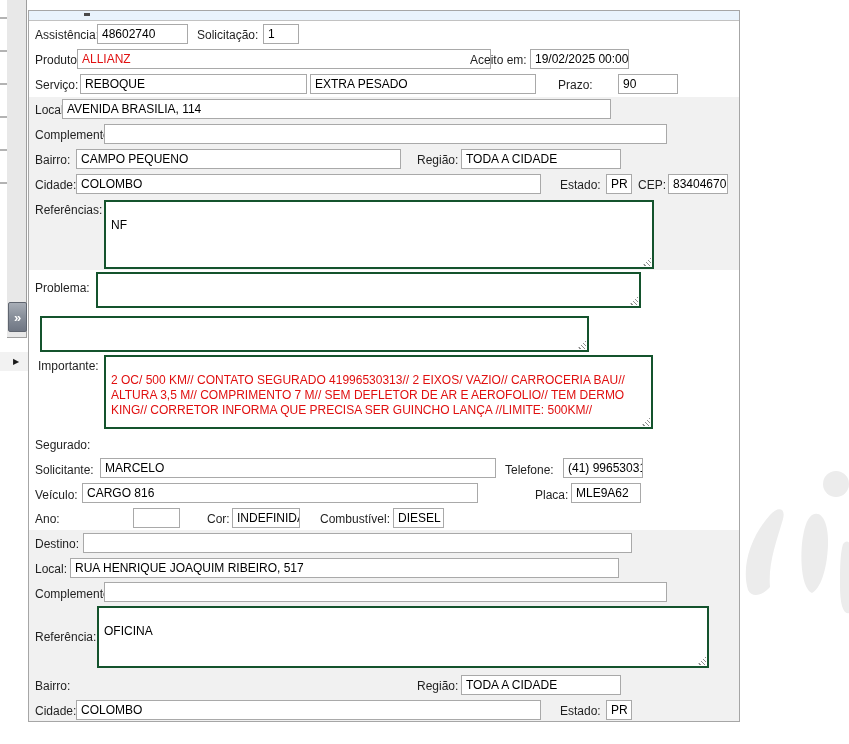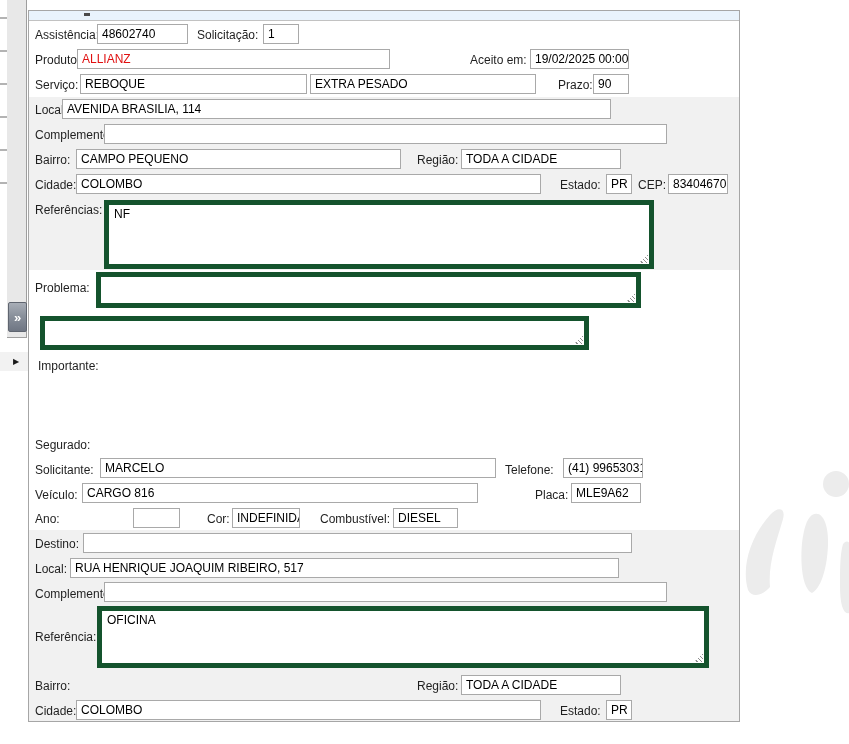--- a/index.html
+++ b/index.html
@@ -25,22 +25,22 @@
     background:#e9f3fc;border-bottom:1px solid #c2c2c2;box-sizing:content-box;}
   #titlebar-artifact{position:absolute;left:84px;top:13px;width:6px;height:3px;background:#4a4a4a;}
   .section-band{position:absolute;left:29px;width:710px;background:#f1f1f1;}
   #band-origin{top:97px;height:173px;}
   #band-destination{top:530px;height:191px;}
 
   
   .lbl{position:absolute;height:16px;line-height:16px;color:#1f1f1f;white-space:nowrap;}
   .inp{position:absolute;height:20px;box-sizing:border-box;background:#ffffff;border:1px solid #a9a9a9;
     padding:0 4px;line-height:18px;white-space:nowrap;overflow:hidden;color:#000;}
-  .ta{position:absolute;box-sizing:border-box;background:#ffffff;border:5px solid #14532d;
-    padding:2px 5px;line-height:15px;color:#000;overflow:hidden;}
+  .ta{position:absolute;box-sizing:border-box;background:#ffffff;border:2px solid #14532d;
+    padding:16px 5px;line-height:15px;color:#000;overflow:hidden;}
   .ta::after{content:"";position:absolute;right:1px;bottom:1px;width:9px;height:9px;
     background:repeating-linear-gradient(45deg,transparent 0 2px,#8f8f8f 2px 3px);
     clip-path:polygon(100% 0,100% 100%,0 100%);}
   .red{color:var(--alert-red,#e01010);}
 
   
   #watermark{position:absolute;left:740px;top:440px;width:109px;height:230px;pointer-events:none;}
 </style>
 </head>
 <body>
@@ -66,29 +66,29 @@
   <div id="titlebar-artifact"></div>
   <div class="section-band" id="band-origin"></div>
   <div class="section-band" id="band-destination"></div>
 
   <div class="lbl" style="left:35px;top:27px">Assistência:</div>
   <div class="inp" style="left:97px;top:24px;width:91px">48602740</div>
   <div class="lbl" style="left:197px;top:27px">Solicitação:</div>
   <div class="inp" style="left:263px;top:24px;width:36px">1</div>
 
   <div class="lbl" style="left:35px;top:52px">Produto:</div>
-  <div class="inp red" style="left:77px;top:49px;width:313px">ALLIANZ</div>
+  <div class="inp red" style="left:77px;top:49px;width:414px">ALLIANZ</div>
   <div class="lbl" style="left:470px;top:52px">Aceito em:</div>
   <div class="inp" style="left:530px;top:49px;width:99px">19/02/2025 00:00</div>
 
   <div class="lbl" style="left:35px;top:77px">Serviço:</div>
   <div class="inp" style="left:310px;top:74px;width:226px">EXTRA PESADO</div>
   <div class="inp" style="left:80px;top:74px;width:227px">REBOQUE</div>
   <div class="lbl" style="left:558px;top:77px">Prazo:</div>
-  <div class="inp" style="left:593px;top:74px;width:36px">90</div>
+  <div class="inp" style="left:618px;top:74px;width:60px">90</div>
 
   <div class="lbl" style="left:35px;top:102px">Local:</div>
   <div class="inp" style="left:62px;top:99px;width:549px">AVENIDA BRASILIA, 114</div>
 
   <div class="lbl" style="left:35px;top:127px">Complemento:</div>
   <div class="inp" style="left:104px;top:124px;width:563px"></div>
 
   <div class="lbl" style="left:35px;top:152px">Bairro:</div>
   <div class="inp" style="left:76px;top:149px;width:325px">CAMPO PEQUENO</div>
   <div class="lbl" style="left:417px;top:152px">Região:</div>
@@ -103,39 +103,40 @@
 
   <div class="lbl" style="left:35px;top:202px">Referências:</div>
   <div class="ta" style="left:104px;top:200px;width:550px;height:69px">NF</div>
 
   <div class="lbl" style="left:35px;top:280px">Problema:</div>
   <div class="ta" style="left:96px;top:272px;width:545px;height:36px"></div>
 
   <div class="ta" style="left:40px;top:316px;width:549px;height:34px"></div>
 
   <div class="lbl" style="left:38px;top:358px">Importante:</div>
+  <div class="ta red" style="left:104px;top:355px;width:549px;height:74px;white-space:normal">2 OC/ 500 KM// CONTATO SEGURADO 41996530313// 2 EIXOS/ VAZIO// CARROCERIA BAU// ALTURA 3,5 M// COMPRIMENTO 7 M// SEM DEFLETOR DE AR E AEROFOLIO// TEM DERMO KING// CORRETOR INFORMA QUE PRECISA SER GUINCHO LANÇA //LIMITE: 500KM//</div>
 
   <div class="lbl" style="left:35px;top:437px">Segurado:</div>
 
   <div class="lbl" style="left:35px;top:462px">Solicitante:</div>
   <div class="inp" style="left:100px;top:458px;width:396px">MARCELO</div>
   <div class="lbl" style="left:505px;top:462px">Telefone:</div>
   <div class="inp" style="left:563px;top:458px;width:80px">(41) 996530313</div>
 
   <div class="lbl" style="left:35px;top:487px">Veículo:</div>
   <div class="inp" style="left:82px;top:483px;width:396px">CARGO 816</div>
   <div class="lbl" style="left:535px;top:487px">Placa:</div>
   <div class="inp" style="left:571px;top:483px;width:70px">MLE9A62</div>
 
   <div class="lbl" style="left:35px;top:511px">Ano:</div>
   <div class="inp" style="left:133px;top:508px;width:47px"></div>
   <div class="lbl" style="left:207px;top:511px">Cor:</div>
   <div class="inp" style="left:232px;top:508px;width:68px">INDEFINIDA</div>
   <div class="lbl" style="left:320px;top:511px">Combustível:</div>
-  <div class="inp" style="left:393px;top:508px;width:65px">DIESEL</div>
+  <div class="inp" style="left:393px;top:508px;width:51px">DIESEL</div>
 
   <div class="lbl" style="left:35px;top:536px">Destino:</div>
   <div class="inp" style="left:83px;top:533px;width:549px"></div>
 
   <div class="lbl" style="left:35px;top:561px">Local:</div>
   <div class="inp" style="left:70px;top:558px;width:549px">RUA HENRIQUE JOAQUIM RIBEIRO, 517</div>
 
   <div class="lbl" style="left:35px;top:586px">Complemento:</div>
   <div class="inp" style="left:104px;top:582px;width:563px"></div>
 

